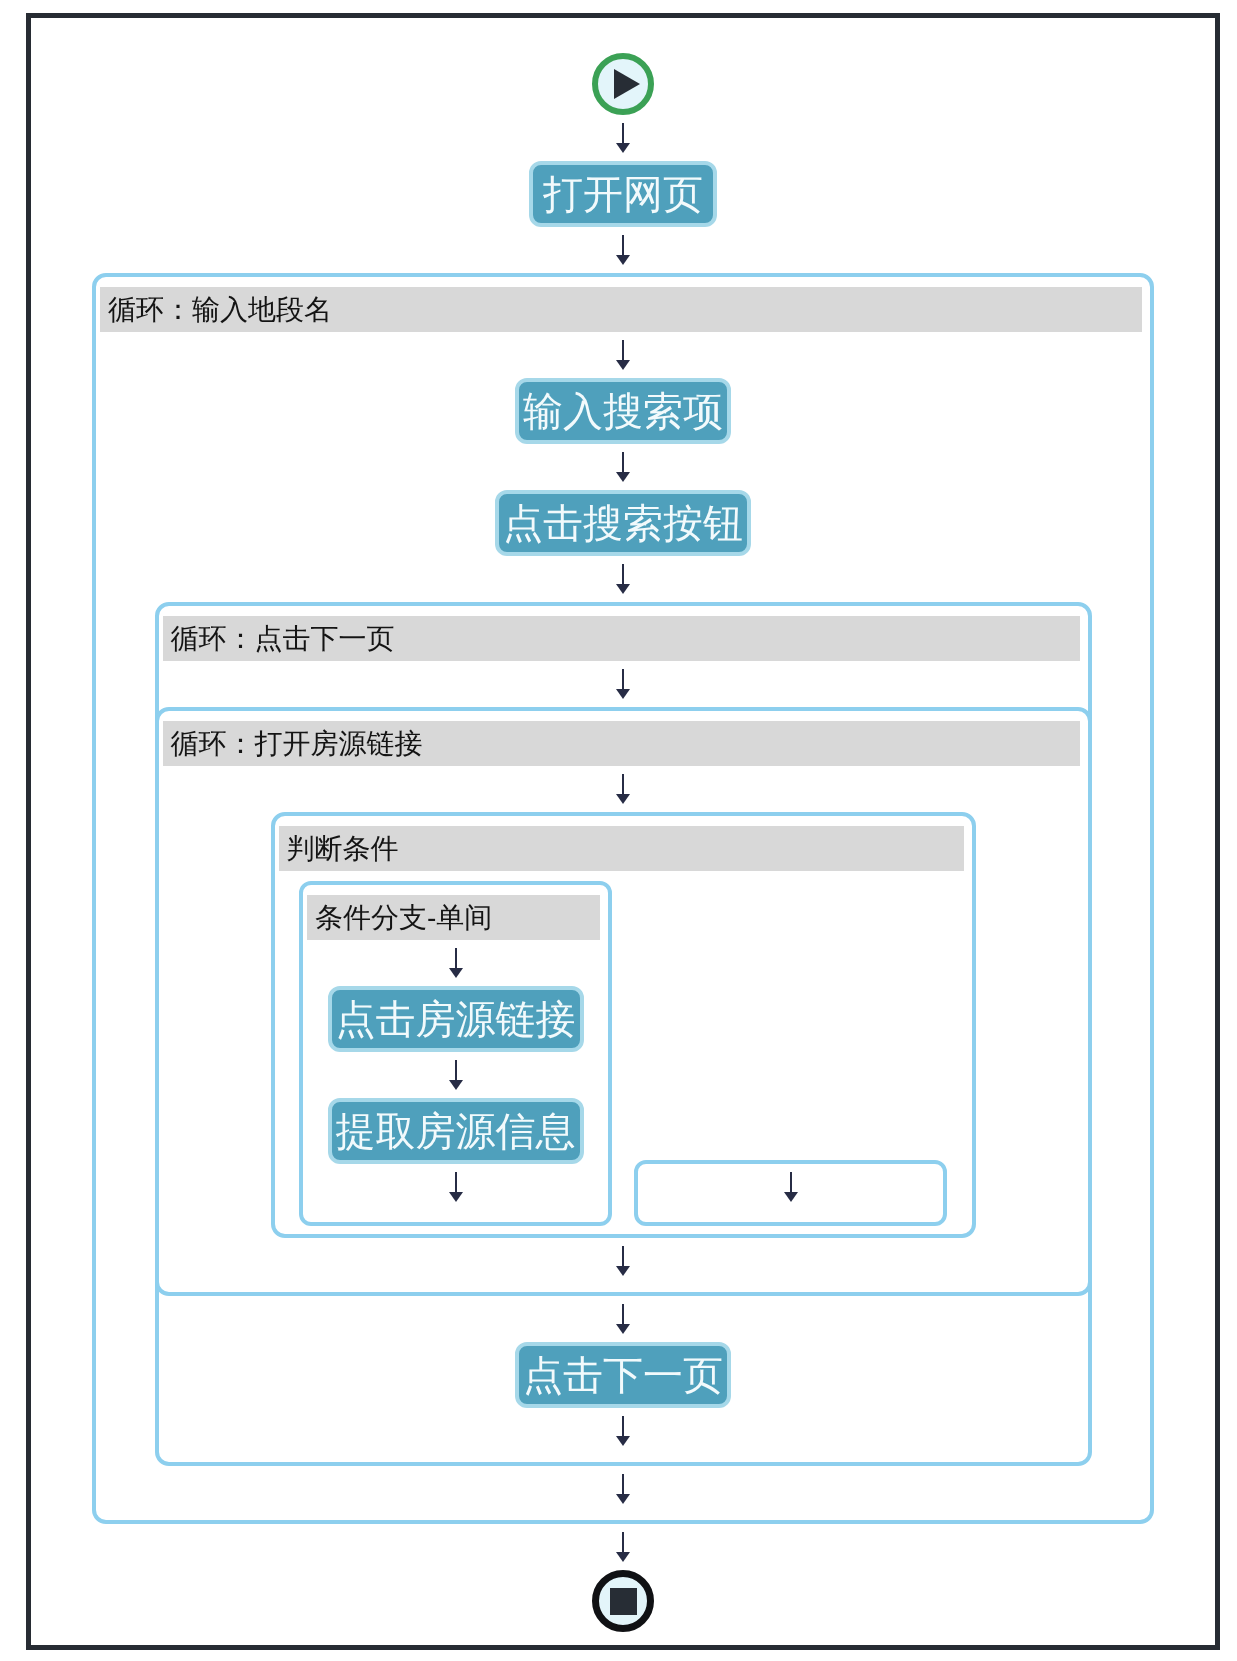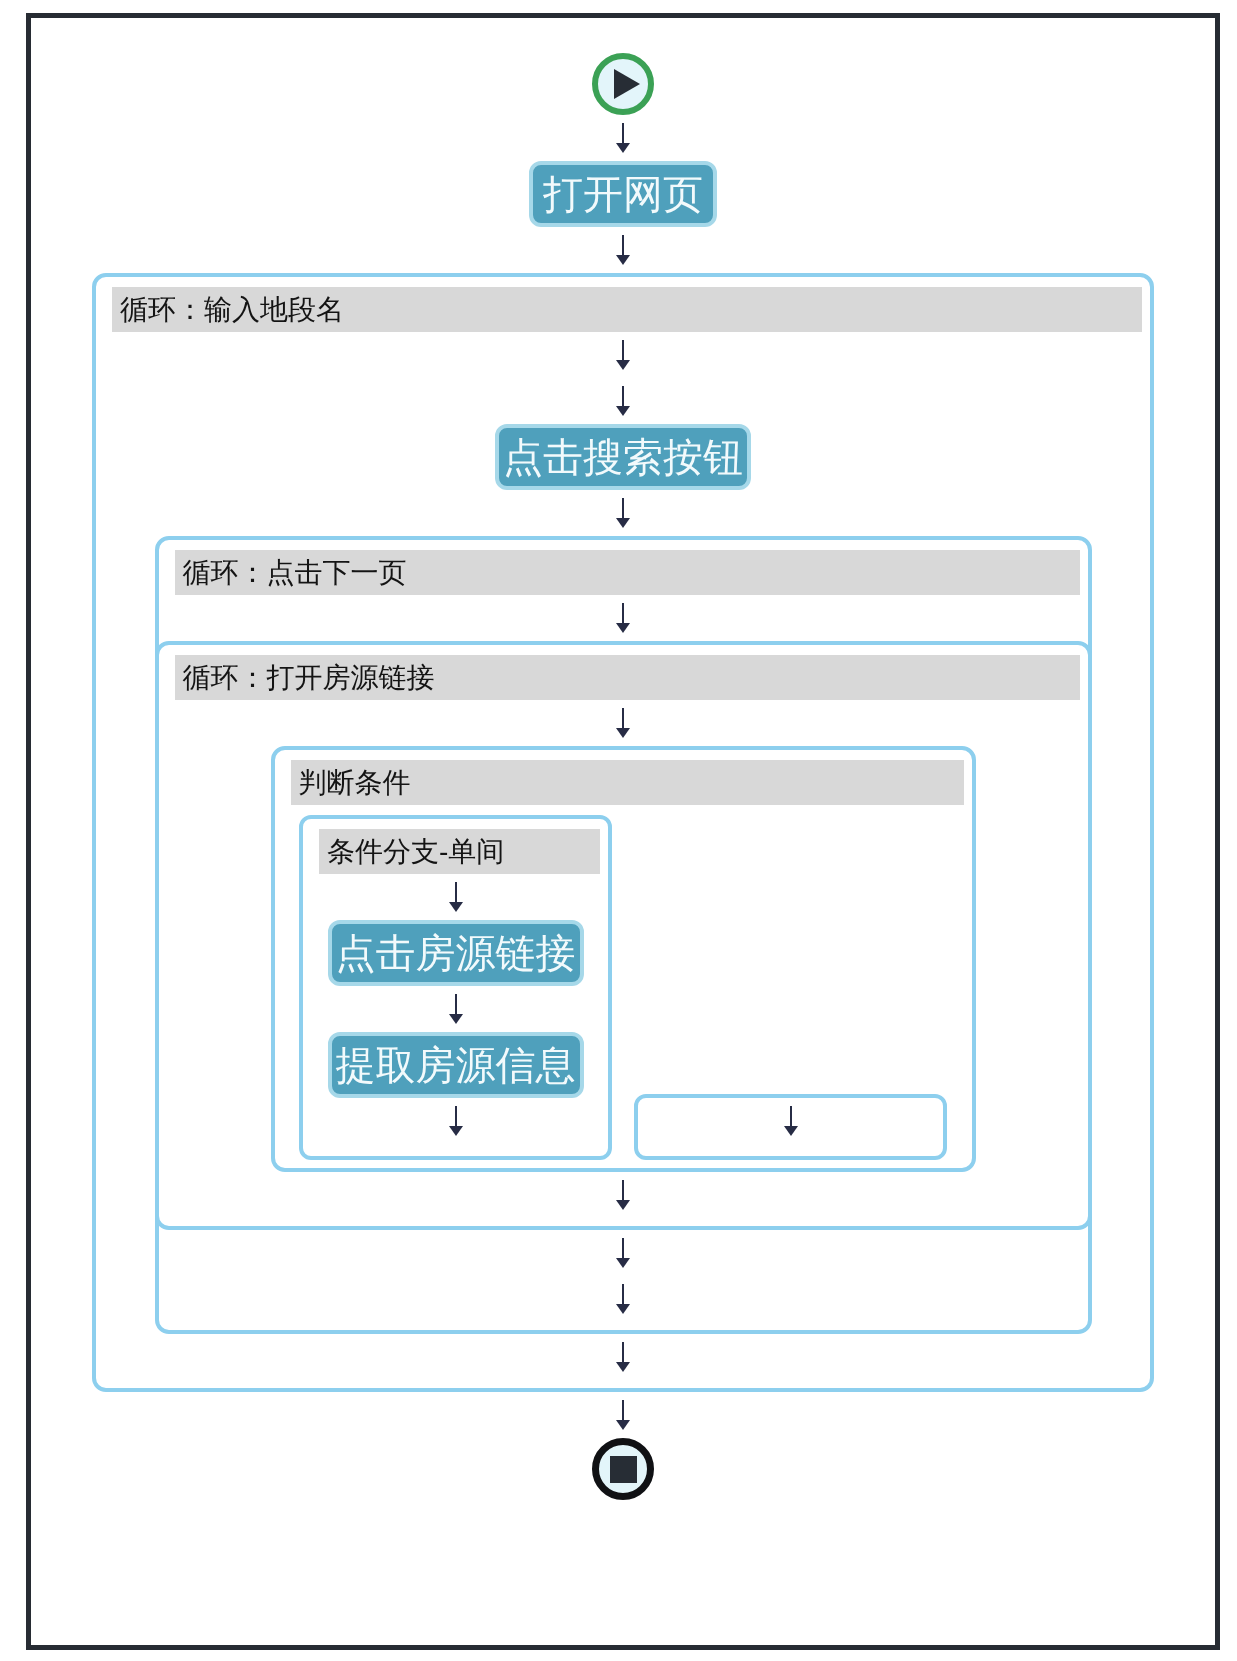--- a/index.html
+++ b/index.html
@@ -60,21 +60,21 @@
     display:flex;align-items:center;justify-content:center;flex-shrink:0;
     cursor:pointer;white-space:nowrap;
   }
   
   .loop{
     box-sizing:border-box;border:4px solid var(--container-border);border-radius:14px;
     background:#fff;display:flex;flex-direction:column;align-items:center;
     padding-bottom:8px;flex-shrink:0;
   }
   .loop-header{
-    align-self:stretch;height:45px;margin:10px 8px 0 16px;
+    align-self:stretch;height:45px;margin:10px 8px 0 4px;
     background:var(--header-bg);color:var(--header-text);
     font-size:28px;display:flex;align-items:center;padding-left:8px;
     white-space:nowrap;overflow:hidden;cursor:pointer;
   }
   .loop.l1{width:1062px;}
   .loop.l2{width:937px;}
   .loop.l3{width:937px;}
   .loop.cond{width:705px;}
   .branches{
     display:flex;align-items:flex-end;gap:22px;margin-top:10px;align-self:center;
@@ -99,20 +99,21 @@
 
     <div class="btn">打开网页</div>
 
     <div class="arrow"></div>
 
     <div class="loop l1">
       <div class="loop-header">循环：输入地段名</div>
 
       <div class="arrow"></div>
 
+      <div class="btn">输入搜索项</div>
 
       <div class="arrow"></div>
 
       <div class="btn">点击搜索按钮</div>
 
       <div class="arrow"></div>
 
       <div class="loop l2">
         <div class="loop-header">循环：点击下一页</div>
 
@@ -142,20 +143,21 @@
               </div>
 
             </div>
           </div>
 
           <div class="arrow"></div>
         </div>
 
         <div class="arrow"></div>
 
+        <div class="btn">点击下一页</div>
 
         <div class="arrow"></div>
       </div>
 
       <div class="arrow"></div>
     </div>
 
     <div class="arrow"></div>
 
     <div class="terminal end">

